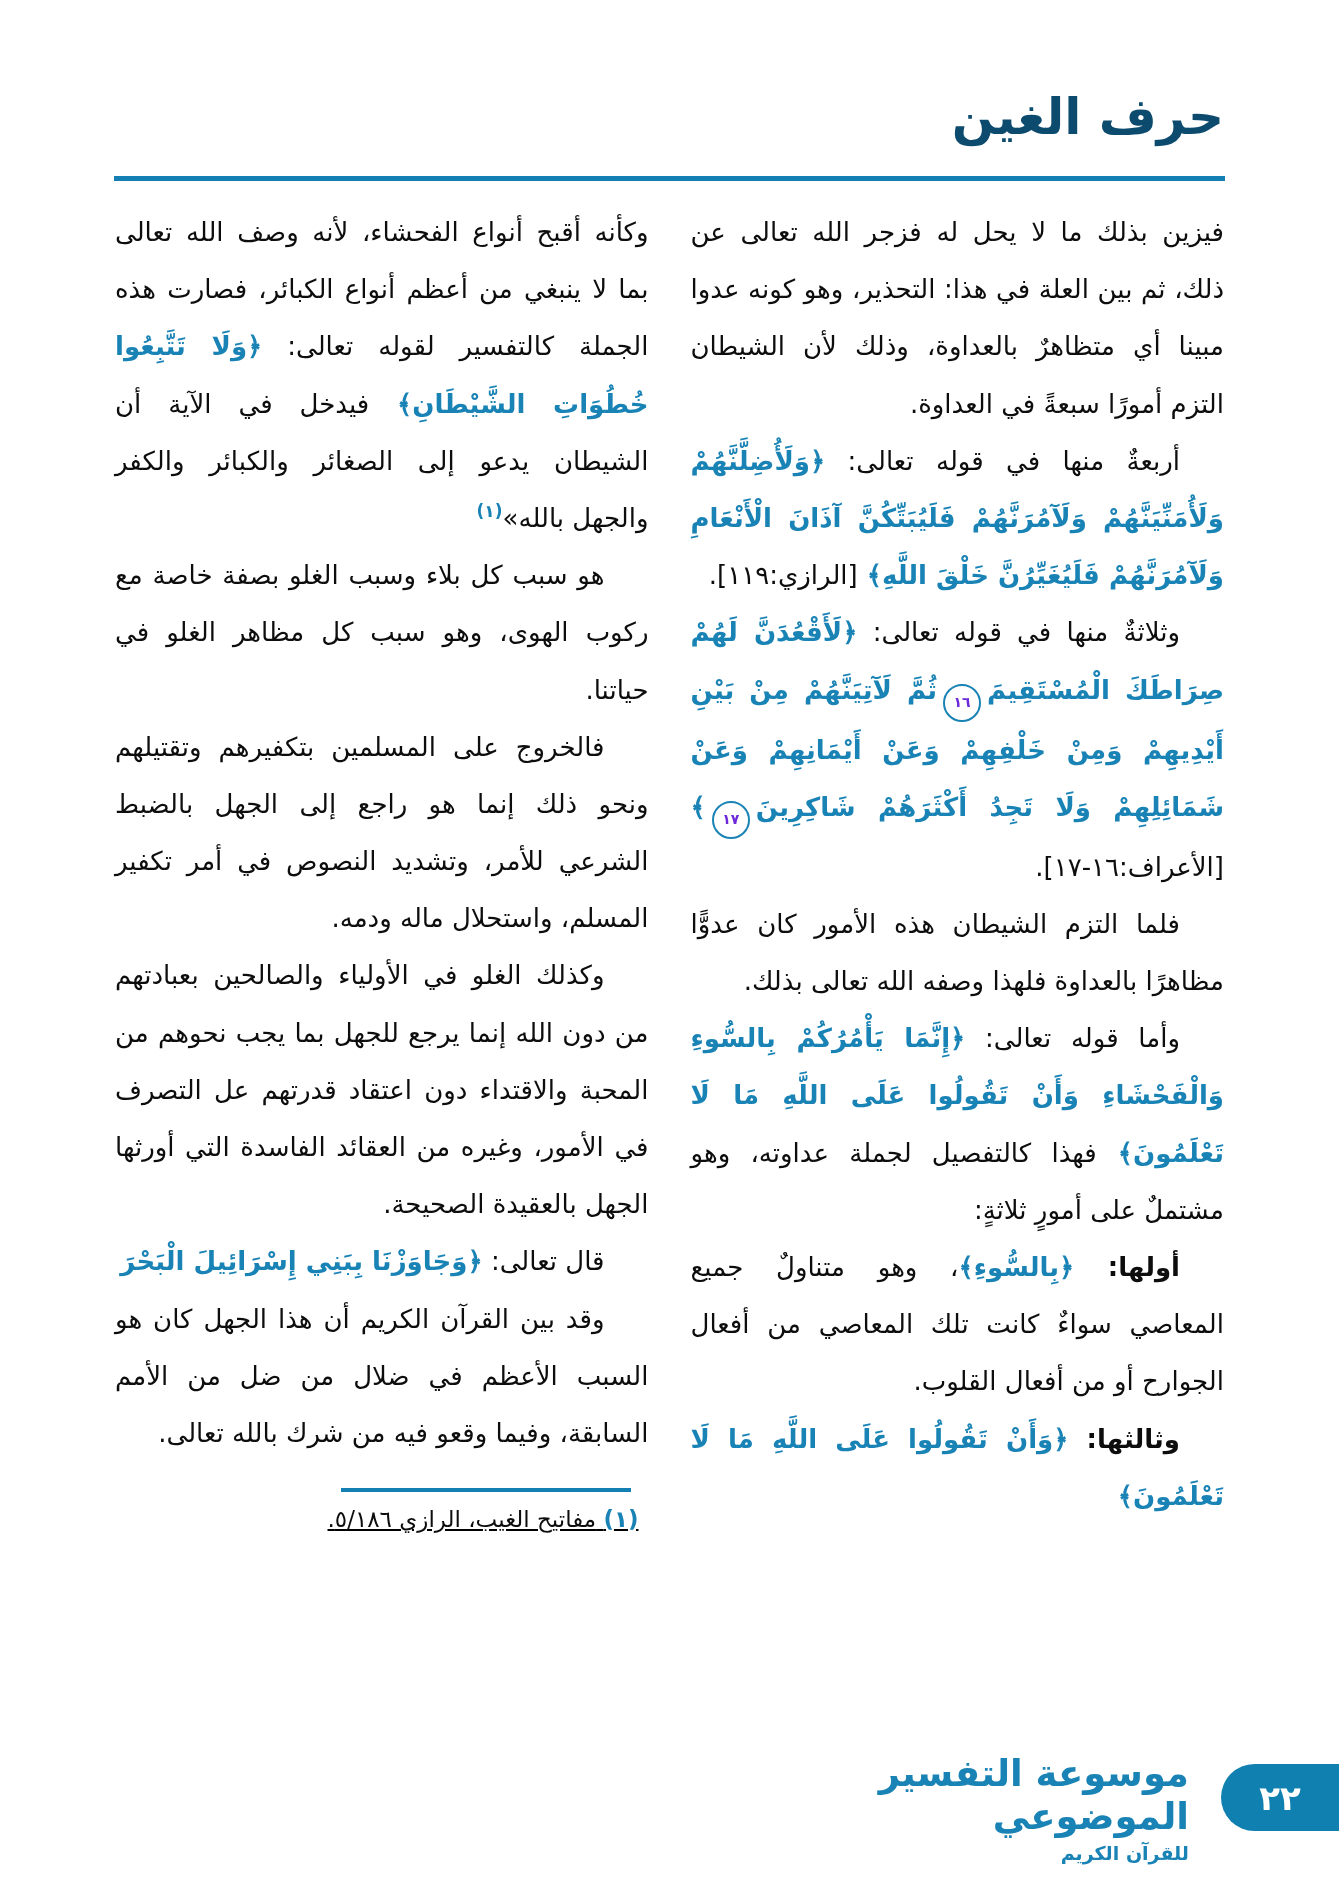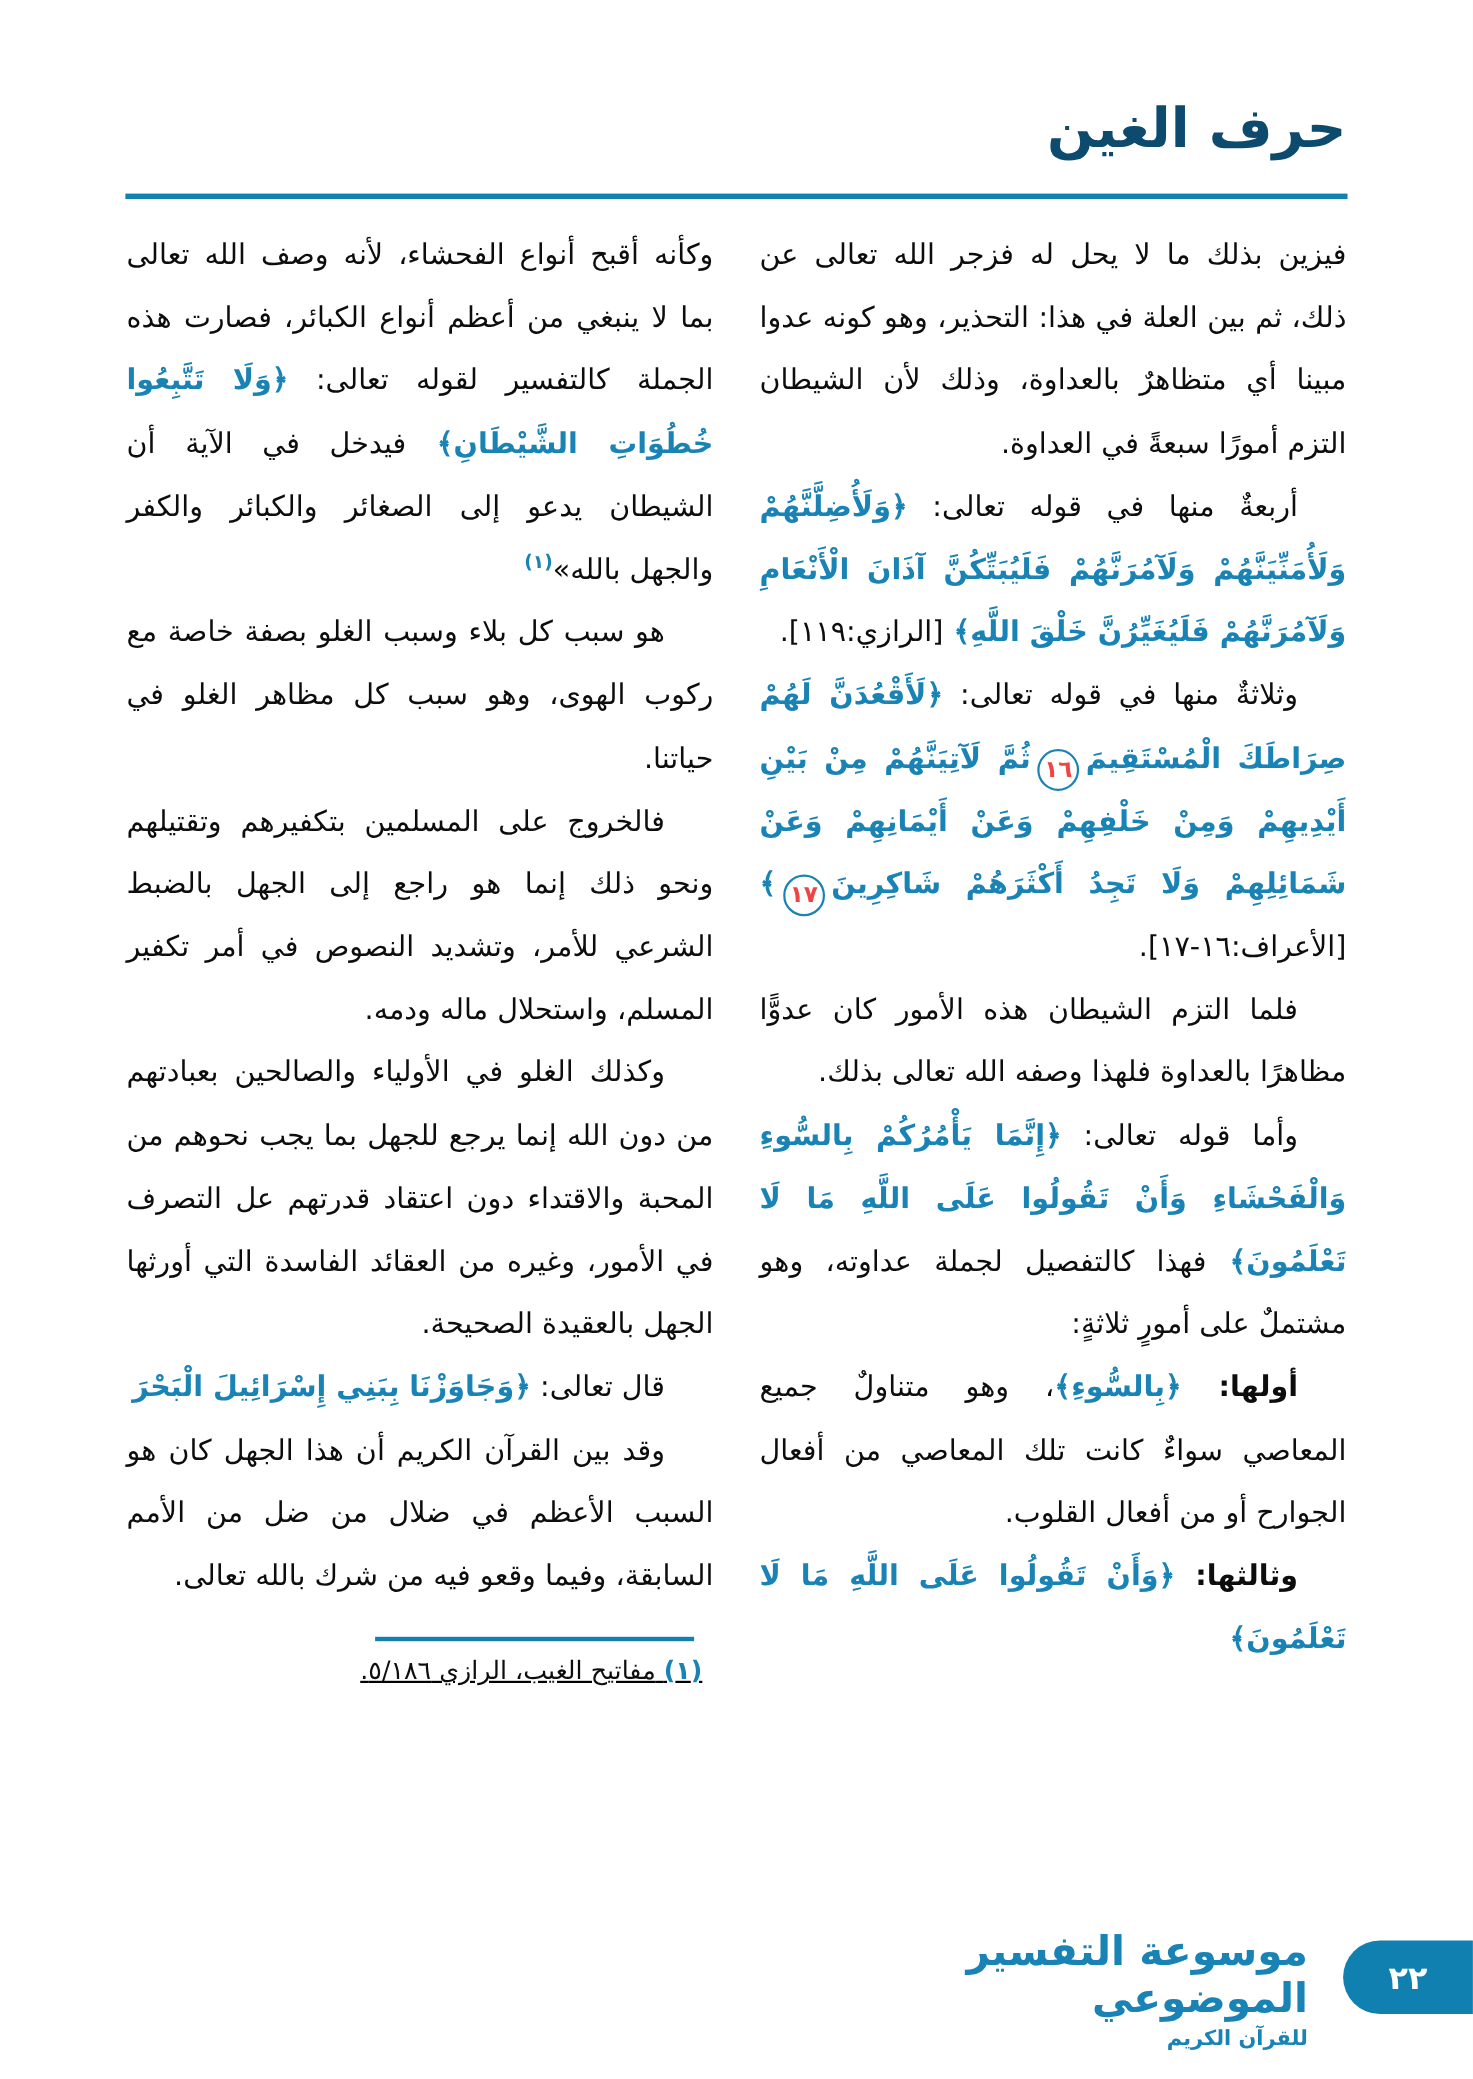--- a/index.html
+++ b/index.html
@@ -44,22 +44,22 @@
   .para.indent{text-indent:44px;}
   .para.heading{font-weight:bold;text-indent:62px;font-size:27px;}
   .seg-bold{font-weight:bold;}
   .seg-quran{color:#1a83b5;font-weight:bold;}
   .seg-ref{color:#0d0d0d;}
   .seg-ayah{
     display:inline-block;
     width:34px;height:34px;
     border:2px solid #1a83b5;
     border-radius:50%;
-    color:#ef4444;
-    font-size:21px;line-height:32px;
+    color:#6d28d9;
+    font-size:14px;line-height:32px;
     text-align:center;
     text-indent:0;
     font-weight:bold;
     margin:0 6px;
     vertical-align:-8px;
   }
   .seg-fnref{
     color:#1a83b5;
     font-size:17px;
     vertical-align:super;
@@ -95,21 +95,21 @@
     font-weight:bold;
     margin-top:4px;
   }
   .page-number-pill{
     position:absolute;
     top:1764px;right:0;
     width:118px;height:67px;
     background:#0f80b0;
     border-radius:34px 0 0 34px;
     color:#ffffff;
-    font-size:29px;
+    font-size:34px;
     font-weight:bold;
     display:flex;
     align-items:center;
     justify-content:center;
     direction:rtl;
   }
 </style>
 </head>
 <body>
 

